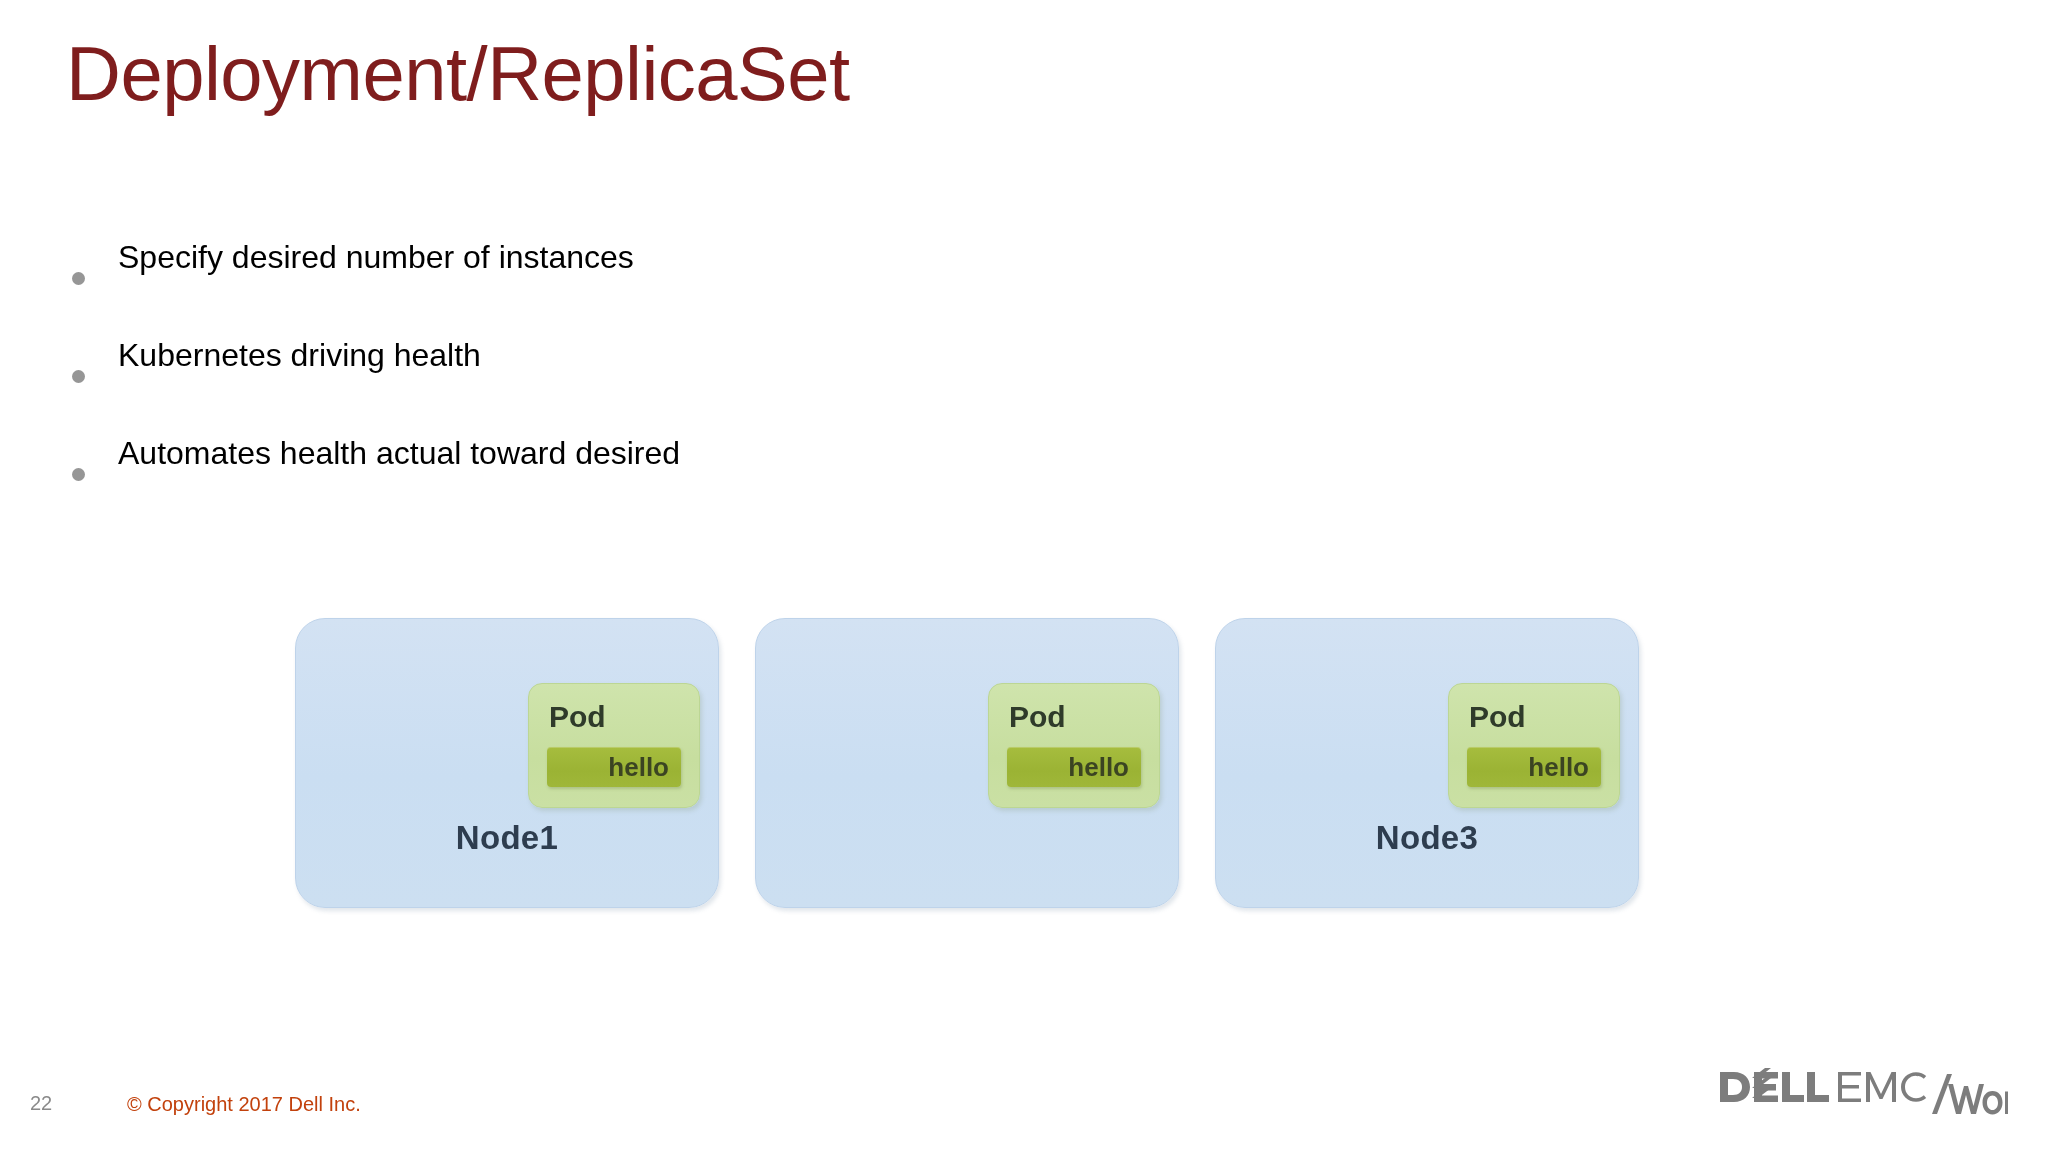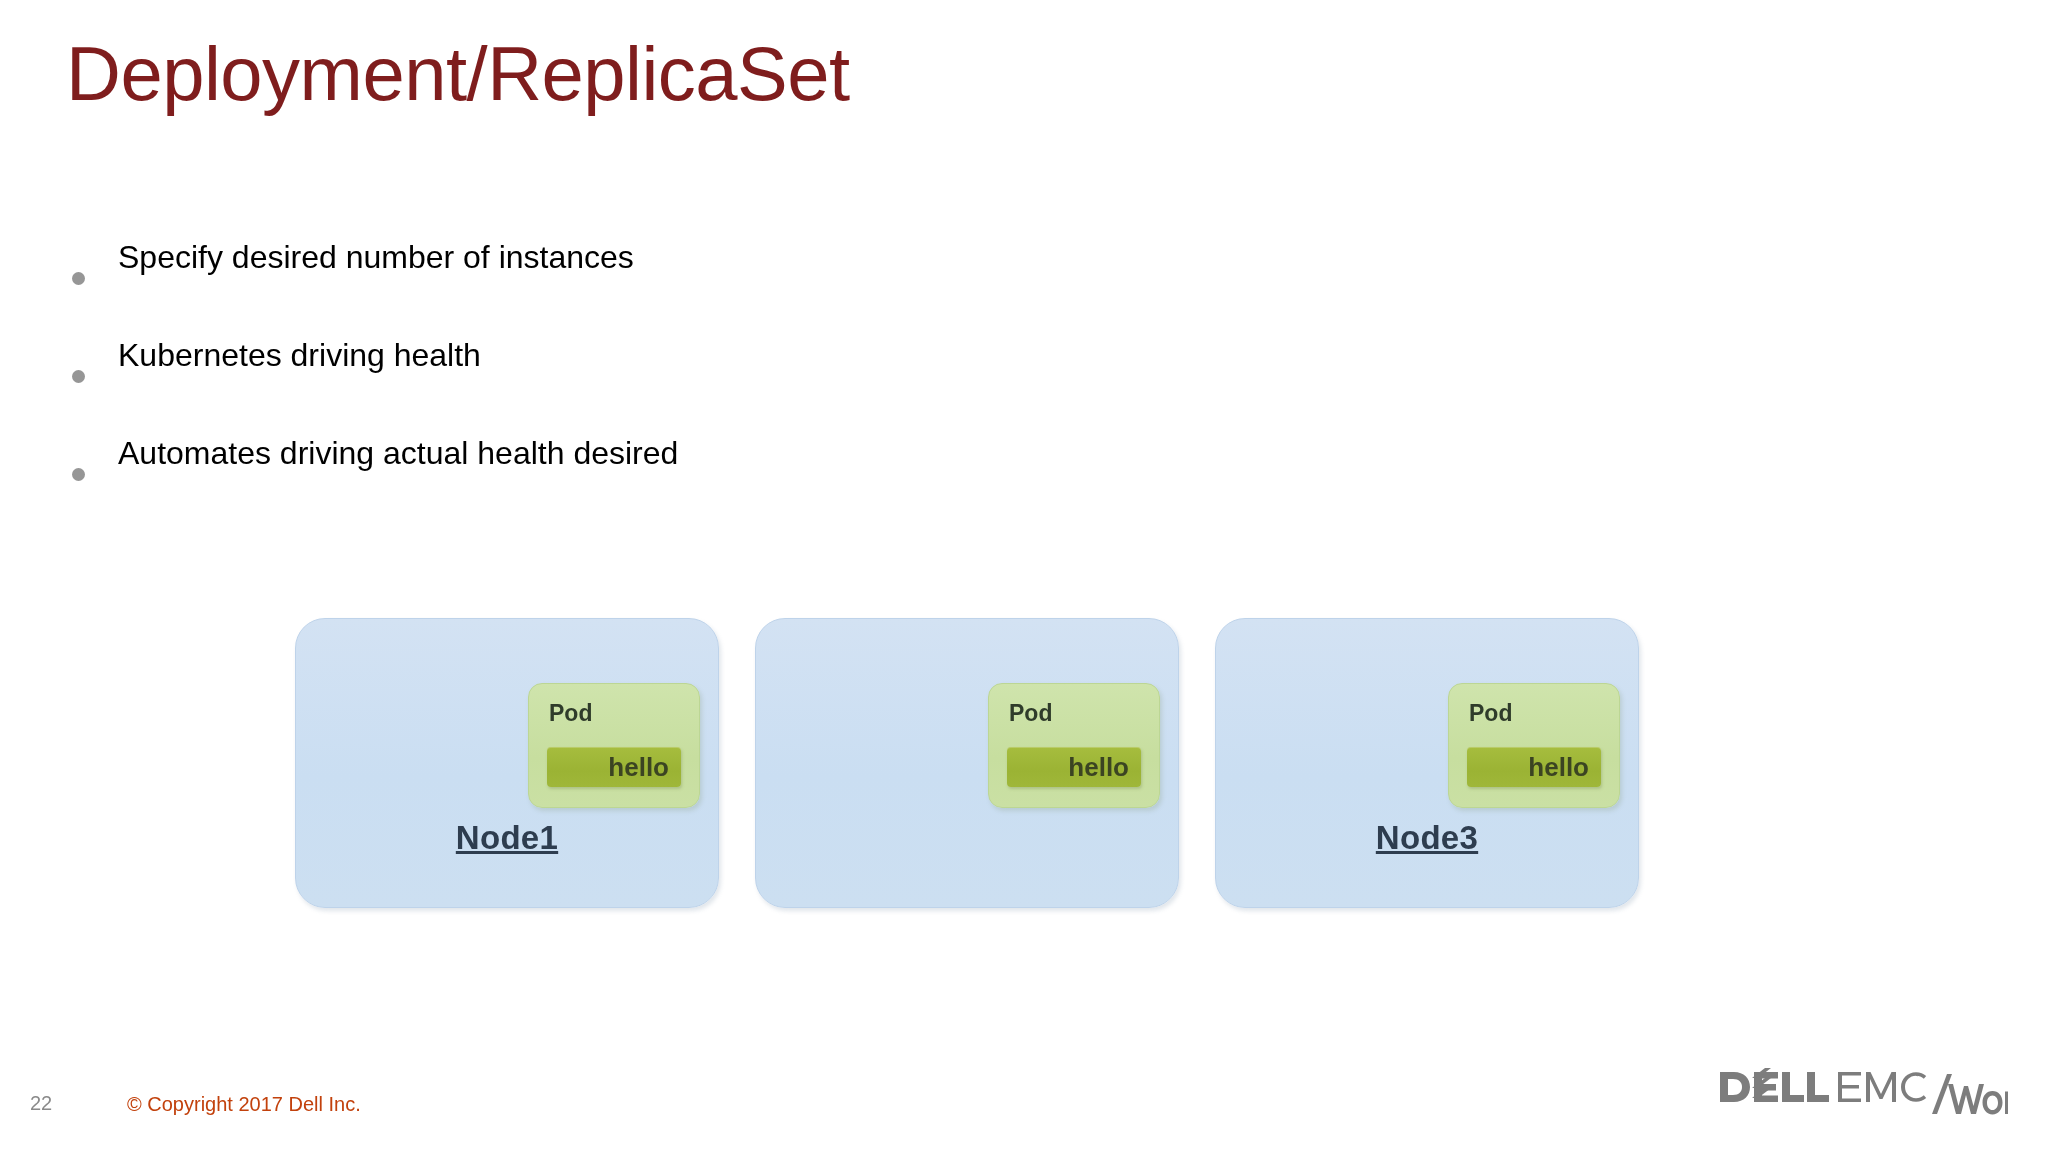--- a/index.html
+++ b/index.html
@@ -95,21 +95,21 @@
     height: 123px;
     border-radius: 14px;
     background: linear-gradient(180deg, #cfe4ac 0%, #c7de9f 60%, #cae0a4 100%);
     border: 1px solid #bcd694;
     box-shadow: 2px 3px 4px rgba(130,150,120,0.25);
   }
   .pod-label {
     position: absolute;
     left: 20px;
     top: 16px;
-    font-size: 23px;
+    font-size: 30px;
     font-weight: 700;
     color: #2f3b2a;
     letter-spacing: 0px;
   }
   .pod-hello {
     position: absolute;
     left: 18px;
     top: 63px;
     width: 134px;
     height: 40px;
@@ -129,21 +129,20 @@
   .node-label {
     position: absolute;
     left: 0;
     top: 200px;
     width: 100%;
     text-align: center;
     font-size: 33px;
     font-weight: 700;
     color: #2e3d4f;
     letter-spacing: 0.3px;
-    text-decoration: underline;
   }
 
   
   .footer-page {
     position: absolute;
     left: 30px;
     top: 1092px;
     font-size: 20px;
     color: #8a8a8a;
   }
@@ -180,21 +179,21 @@
       <span class="bullet-text">Specify desired number of instances</span>
     </div>
 
     <div class="bullet-row">
       <span class="bullet-dot"></span>
       <span class="bullet-text">Kubernetes driving health</span>
     </div>
 
     <div class="bullet-row">
       <span class="bullet-dot"></span>
-      <span class="bullet-text">Automates driving actual health desired</span>
+      <span class="bullet-text">Automates health actual toward desired</span>
     </div>
 
   </div>
 
   <div class="diagram">
 
     <div class="node-box n1">
       <div class="pod-box">
         <span class="pod-label">Pod</span>
         <div class="pod-hello">

